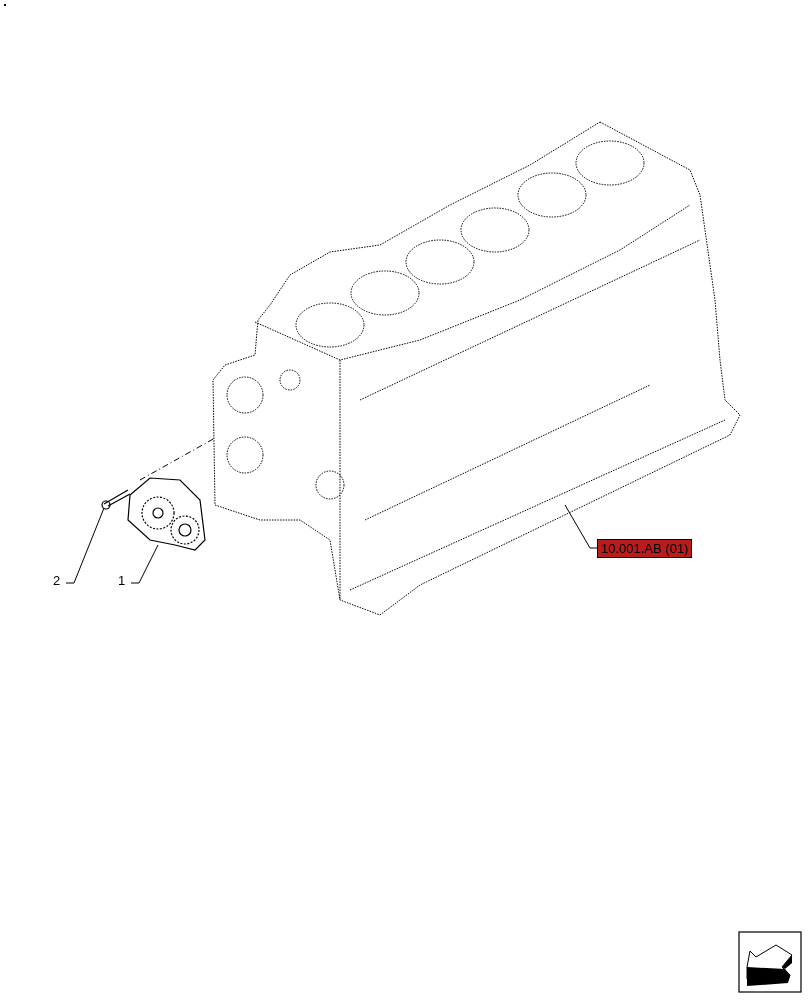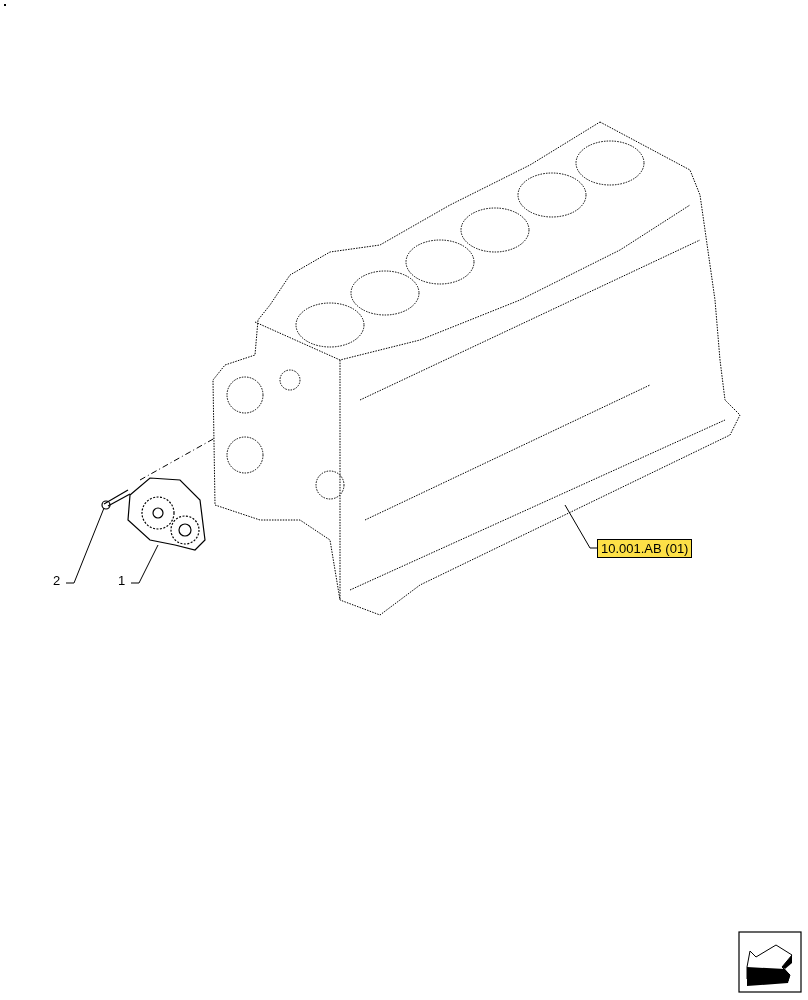--- a/index.html
+++ b/index.html
@@ -1,20 +1,20 @@
 <!DOCTYPE html>
 <html><head>
 <meta charset="utf-8">
 <style>
   html, body { margin:0; padding:0; background:#ffffff; }
   body { width:808px; height:1000px; position:relative; overflow:hidden; font-family:"Liberation Sans", sans-serif; }
   .canvas { position:absolute; left:0; top:0; width:808px; height:1000px; }
   .dot { position:absolute; left:4px; top:4px; width:2px; height:2px; background:#000; }
   .callout { position:absolute; font-size:13px; color:#000; line-height:14px; }
-  .ref-box { position:absolute; left:597px; top:539px; border:1px solid #000; padding:1px 3px; font-size:13px; line-height:15px; color:#000; background:#fde047; cursor:pointer; }
+  .ref-box { position:absolute; left:597px; top:539px; border:1px solid #000; padding:1px 3px; font-size:13px; line-height:15px; color:#000; background:#b91c1c; cursor:pointer; }
   .nav-arrow { position:absolute; left:738px; top:931px; width:64px; height:62px; cursor:pointer; }
 </style>
 </head>
 <body>
 
 <div class="canvas">
   <div class="dot"></div>
 
   <svg width="808" height="1000" style="position:absolute;left:0;top:0">
     <g fill="none" stroke="#000" stroke-width="1" stroke-dasharray="1.5 1.2">

